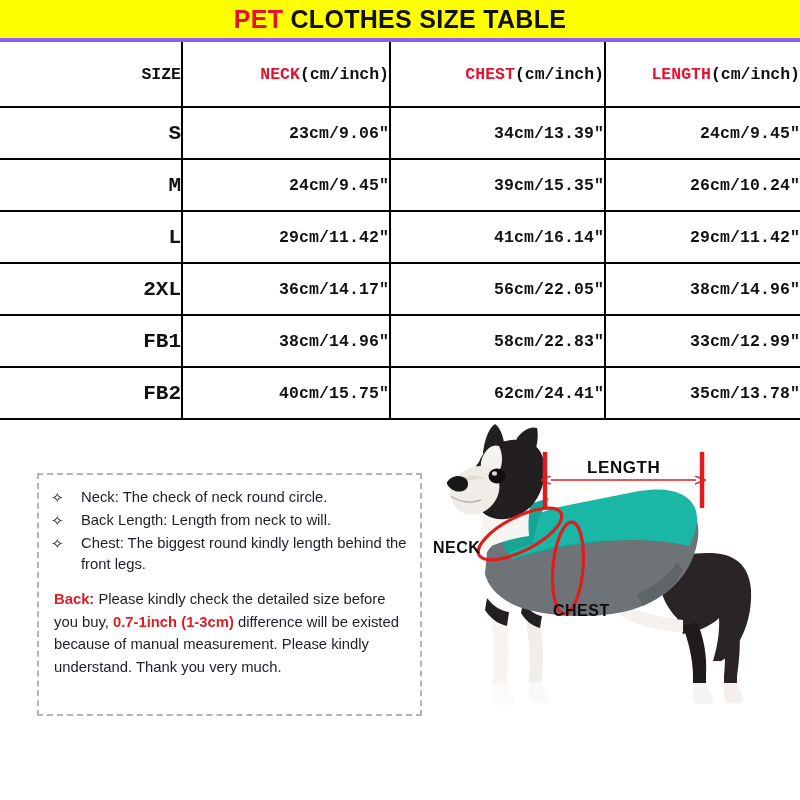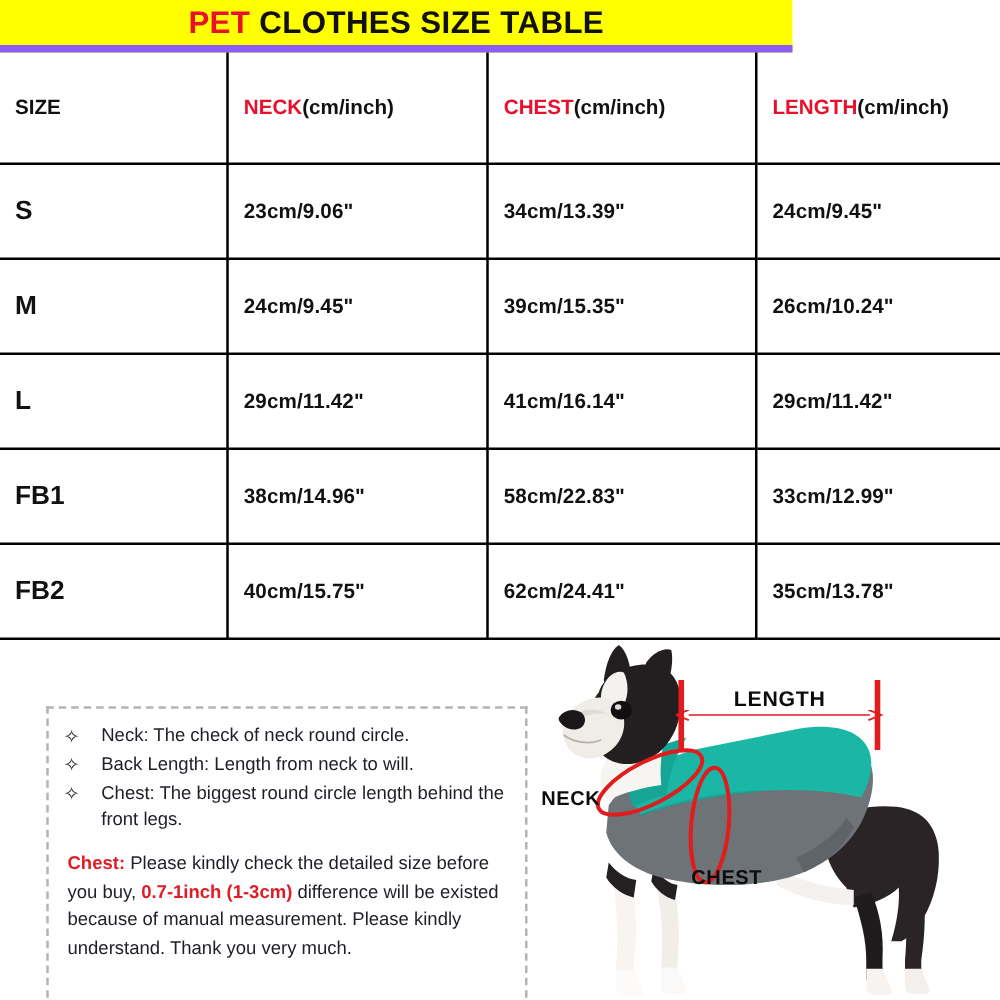--- a/index.html
+++ b/index.html
@@ -10,24 +10,24 @@
   body {
     width: 800px;
     height: 800px;
     overflow: hidden;
     font-family: "Liberation Sans", sans-serif;
     -webkit-font-smoothing: antialiased;
   }
 
   
   .title-banner {
-    width: 634px;
+    width: 800px;
     height: 42px;
     background: #ffff00;
-    border-bottom: 6px solid #8b5cf6;
+    border-bottom: 4px solid #8b5cf6;
     box-sizing: border-box;
     display: flex;
     align-items: center;
     justify-content: center;
   }
   .title-text {
     font-size: 25px;
     font-weight: bold;
     letter-spacing: 0.3px;
     color: #111111;
@@ -43,23 +43,24 @@
   }
   .size-table col.c-size   { width: 182px; }
   .size-table col.c-neck   { width: 208px; }
   .size-table col.c-chest  { width: 215px; }
   .size-table col.c-length { width: 195px; }
 
   .size-table th,
   .size-table td {
     border-right: 2px solid #000000;
     border-bottom: 2px solid #000000;
-    text-align: left;
+    text-align: right;
     vertical-align: middle;
-    padding: 12px;
+    padding: 0;
+    font-family: Liberation Mono, monospace;
   }
   .size-table th:last-child,
   .size-table td:last-child { border-right: none; }
 
   .size-table thead th {
     height: 64px;
     font-size: 16.5px;
     font-weight: bold;
     color: #111111;
   }
@@ -194,20 +195,26 @@
       <td class="cell-val">39cm/15.35"</td>
       <td class="cell-val">26cm/10.24"</td>
     </tr>
     <tr>
       <td class="cell-size">L</td>
       <td class="cell-val">29cm/11.42"</td>
       <td class="cell-val">41cm/16.14"</td>
       <td class="cell-val">29cm/11.42"</td>
     </tr>
     <tr>
+      <td class="cell-size">2XL</td>
+      <td class="cell-val">36cm/14.17"</td>
+      <td class="cell-val">56cm/22.05"</td>
+      <td class="cell-val">38cm/14.96"</td>
+    </tr>
+    <tr>
       <td class="cell-size">FB1</td>
       <td class="cell-val">38cm/14.96"</td>
       <td class="cell-val">58cm/22.83"</td>
       <td class="cell-val">33cm/12.99"</td>
     </tr>
     <tr>
       <td class="cell-size">FB2</td>
       <td class="cell-val">40cm/15.75"</td>
       <td class="cell-val">62cm/24.41"</td>
       <td class="cell-val">35cm/13.78"</td>
@@ -222,25 +229,25 @@
       <li>
         <span class="bullet-glyph">✧</span>
         <span class="bullet-text">Neck: The check of neck round circle.</span>
       </li>
       <li>
         <span class="bullet-glyph">✧</span>
         <span class="bullet-text">Back Length: Length from neck to will.</span>
       </li>
       <li>
         <span class="bullet-glyph">✧</span>
-        <span class="bullet-text">Chest: The biggest round circle length behind the front legs.</span>
+        <span class="bullet-text">Chest: The biggest round kindly length behind the front legs.</span>
       </li>
     </ul>
 
-    <p class="note-para"><span class="note-strong">Chest:</span><span> Please kindly check the detailed size before you buy, </span><span class="note-strong">0.7-1inch (1-3cm)</span><span> difference will be existed because of manual measurement. Please kindly understand. Thank you very much.</span></p>
+    <p class="note-para"><span class="note-strong">Back:</span><span> Please kindly check the detailed size before you buy, </span><span class="note-strong">0.7-1inch (1-3cm)</span><span> difference will be existed because of manual measurement. Please kindly understand. Thank you very much.</span></p>
   </div>
 
   <div class="dog-figure">
     <svg width="375" height="298" viewBox="0 0 375 298">
       <defs>
         <marker id="arrL" markerWidth="9" markerHeight="9" refX="8" refY="3.2" orient="auto">
           <path d="M8,0 L0,3.2 L8,6.4" fill="none" stroke="#e01c1c" stroke-width="1.1"></path>
         </marker>
         <marker id="arrR" markerWidth="9" markerHeight="9" refX="1" refY="3.2" orient="auto">
           <path d="M0,0 L8,3.2 L0,6.4" fill="none" stroke="#e01c1c" stroke-width="1.1"></path>

